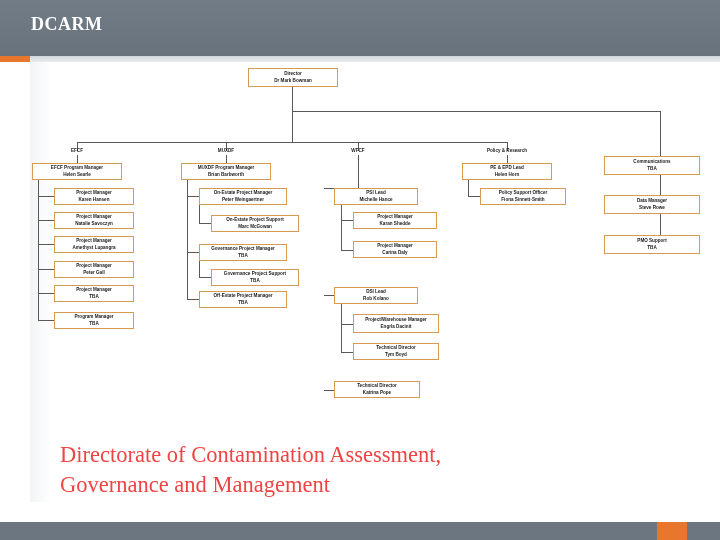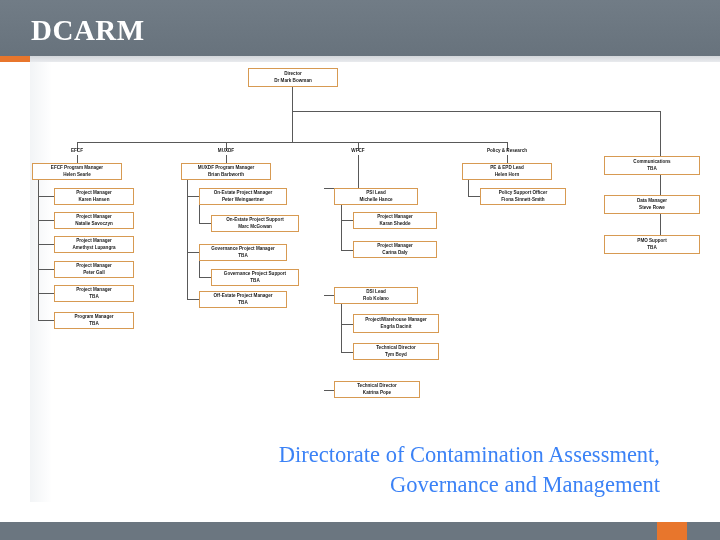--- a/index.html
+++ b/index.html
@@ -6,21 +6,21 @@
   body{
     width:720px;height:540px;overflow:hidden;
     background:#ffffff;
     font-family:"Liberation Sans", sans-serif;
     position:relative;
   }
   #slide{position:absolute;left:0;top:0;width:720px;height:540px;background:#fff;}
   .hdr-band-shade{position:absolute;left:0;top:0;width:720px;height:59px;
     background:linear-gradient(180deg,#717c86 0%,#67727c 100%);}
   .hdr-title{position:absolute;left:31px;top:14px;
-    font-family:"Liberation Serif", serif;font-size:29px;font-weight:bold;
+    font-family:"Liberation Serif", serif;font-size:18px;font-weight:bold;
     color:#ffffff;letter-spacing:.5px;}
   .hdr-accent{position:absolute;left:0;top:56px;width:30px;height:6px;background:#e8762c;}
   .hdr-underline{position:absolute;left:30px;top:56px;width:690px;height:6px;
     background:linear-gradient(180deg,#d2d6da 0%,#e9ebee 100%);}
 
   
   .left-strip{position:absolute;left:30px;top:62px;width:22px;height:440px;
     background:linear-gradient(90deg,#f2f4f6 0%,#ffffff 100%);}
 
   
@@ -42,21 +42,21 @@
   .node .r1{display:block;white-space:nowrap;}
   .node .r2{display:block;white-space:nowrap;}
   .node.root{border-width:1px;border-color:#d79a52;}
 
   
   .blabel{position:absolute;font-size:4.6px;font-weight:bold;color:#1a1a1a;
     white-space:nowrap;text-align:center;}
 
   
   .headline{position:absolute;left:60px;top:440px;width:600px;
-    text-align:right;color:#3b82f6;
+    text-align:left;color:#ef4444;
     font-family:"Liberation Serif", serif;
     font-size:22.5px;line-height:1.32;font-weight:normal;}
 </style>
 </head>
 <body>
 
 <div id="slide">
 
   <div class="hdr-band-shade"></div>
   <div class="hdr-title">DCARM</div>

